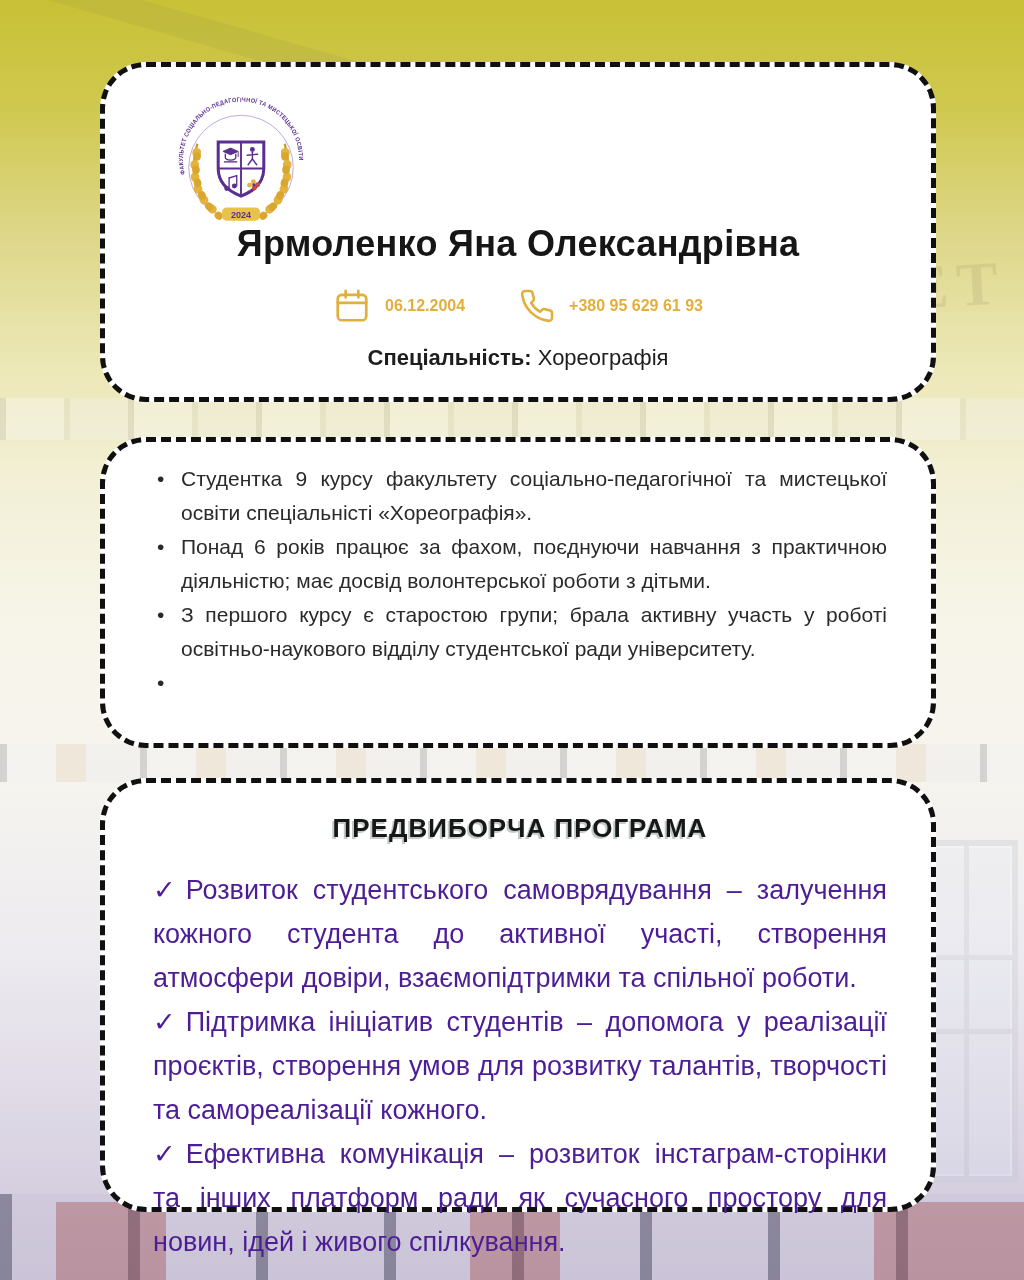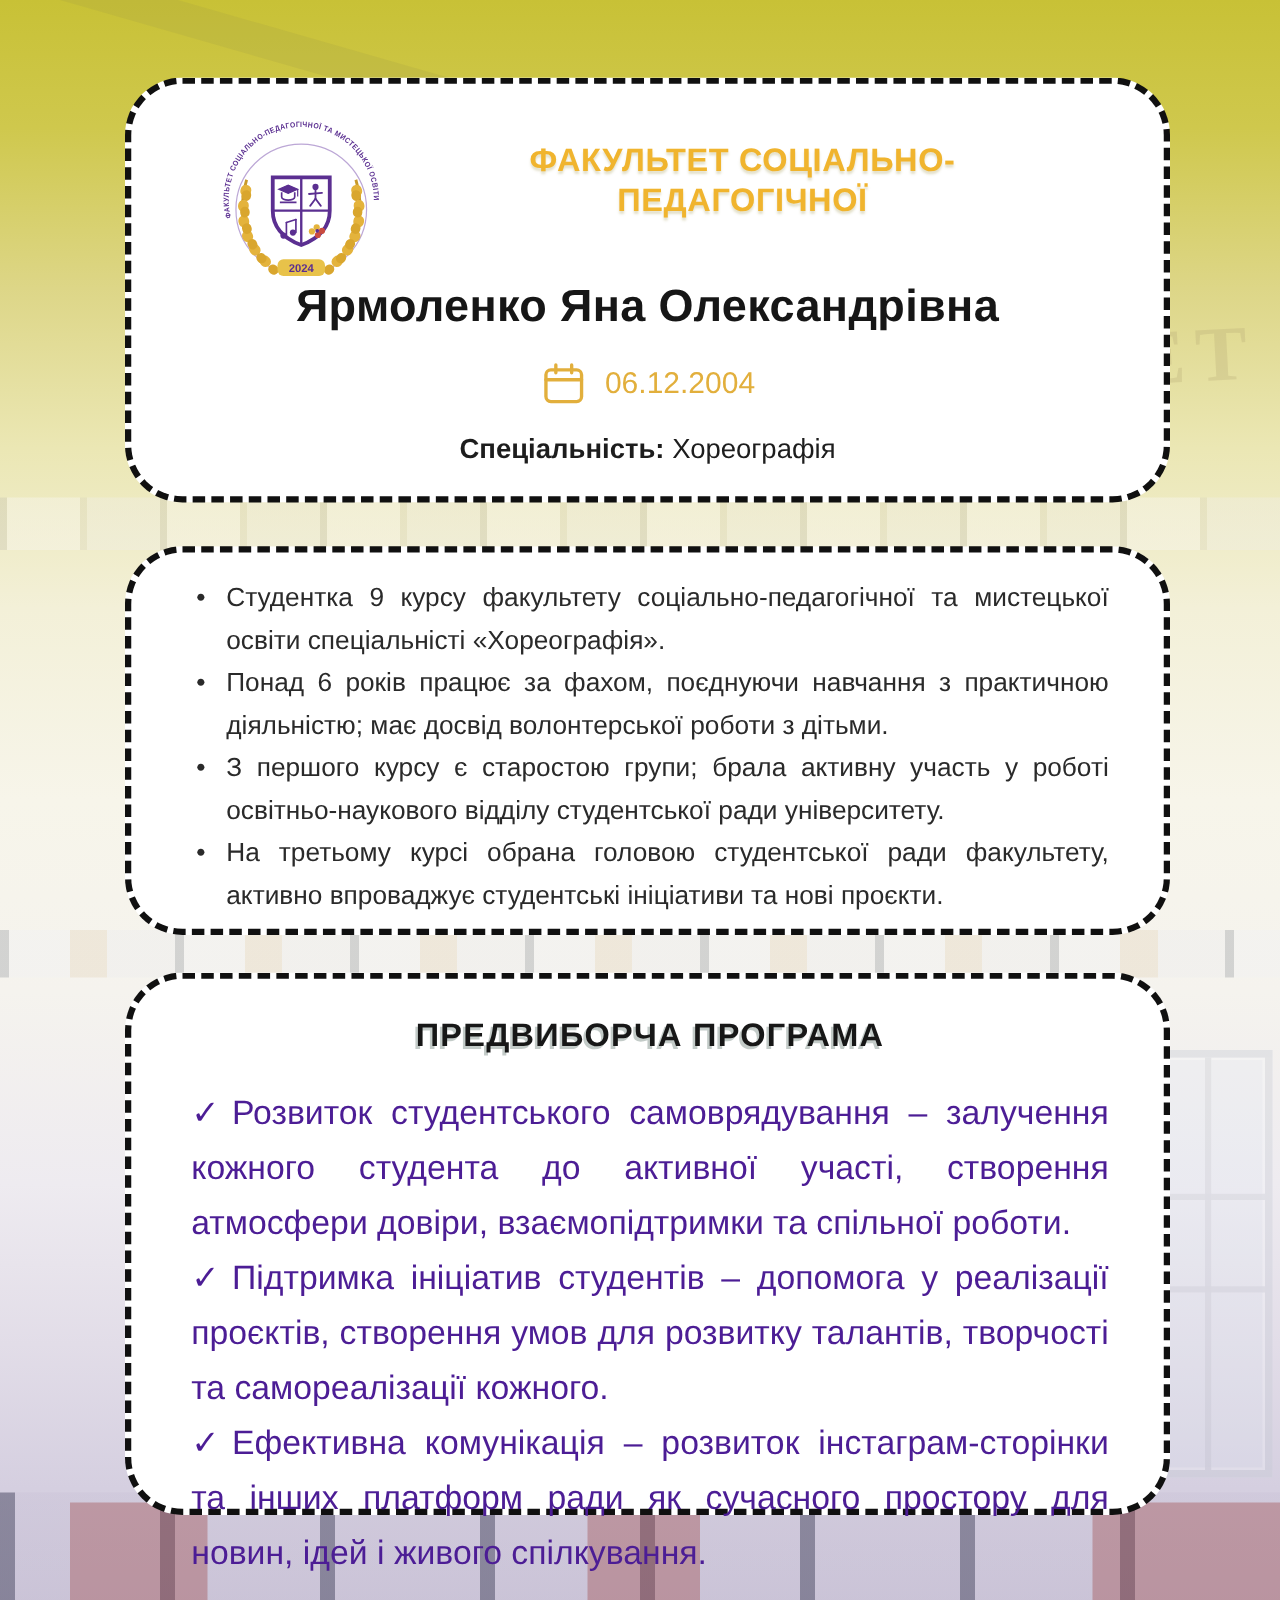--- a/index.html
+++ b/index.html
@@ -57,21 +57,21 @@
   .header-top{display:flex;align-items:flex-start;}
   .logo-wrap{flex:0 0 152px;margin-left:22px;}
   .faculty-title{flex:1;margin:30px 30px 0 8px;text-align:center;
     font-size:26px;line-height:1.22;font-weight:800;letter-spacing:.5px;
     color:#F0B42E;text-shadow:0 2px 2px rgba(145,132,45,.25);}
   .student-name{margin:-16px 0 0 0;text-align:center;
     font-size:36px;font-weight:800;color:#161616;letter-spacing:.3px;}
   .contact-row{display:flex;justify-content:center;align-items:center;
     gap:54px;margin-top:22px;}
   .contact-item{display:flex;align-items:center;gap:14px;
-    color:#E2AF3C;font-size:24px;font-weight:400;}
+    color:#E2AF3C;font-size:16px;font-weight:700;}
   .contact-item svg{display:block;}
   .specialty{margin:20px 0 0 0;text-align:center;font-size:22px;color:#1d1d1d;}
   .specialty b{font-weight:700;}
 
   
   .bio-list{margin:0;padding:0;list-style:none;}
   .bio-list li{position:relative;padding-left:28px;margin:0;
     font-size:21px;line-height:34px;text-align:justify;color:#2a2a2a;}
   .bullet-dot{position:absolute;left:4px;top:0;color:#2a2a2a;}
 
@@ -158,36 +158,41 @@
           </g>
         </g>
 
         <g>
           <rect x="60" y="127" width="40" height="14" rx="5" fill="#E8C24A"></rect>
           <text x="80" y="137.8" text-anchor="middle" font-size="9.5" font-weight="bold" fill="#5B2F91">2024</text>
         </g>
       </svg>
     </div>
     <h1 class="faculty-title">
-      <span style="display:block">ФАКУЛЬТЕТ СОЦІАЛЬНО-ПЕДАГОГІЧНОЇ</span>
     </h1>
   </div>
 
   <h2 class="student-name">Ярмоленко Яна Олександрівна</h2>
 
   <div class="contact-row">
     <div class="contact-item">
       <svg width="38" height="38" viewBox="0 0 24 24" fill="none" stroke="#E2AF3C" stroke-width="1.7" stroke-linecap="round" stroke-linejoin="round">
         <rect x="3" y="5" width="18" height="16" rx="2.5"></rect>
         <line x1="3" y1="10" x2="21" y2="10"></line>
         <line x1="8" y1="2.5" x2="8" y2="6.5"></line>
         <line x1="16" y1="2.5" x2="16" y2="6.5"></line>
       </svg>
       <span>06.12.2004</span>
     </div>
+    <div class="contact-item">
+      <svg width="36" height="36" viewBox="0 0 24 24" fill="none" stroke="#E2AF3C" stroke-width="1.7" stroke-linecap="round" stroke-linejoin="round">
+        <path d="M22 16.92v3a2 2 0 0 1-2.18 2 19.79 19.79 0 0 1-8.63-3.07 19.5 19.5 0 0 1-6-6 19.79 19.79 0 0 1-3.07-8.67A2 2 0 0 1 4.11 2h3a2 2 0 0 1 2 1.72c.12.96.36 1.9.7 2.81a2 2 0 0 1-.45 2.11L8.09 9.91a16 16 0 0 0 6 6l1.27-1.27a2 2 0 0 1 2.11-.45c.91.34 1.85.58 2.81.7A2 2 0 0 1 22 16.92z"></path>
+      </svg>
+      <span>+380 95 629 61 93</span>
+    </div>
   </div>
 
   <p class="specialty">
     <b>Спеціальність:</b>
     <span>Хореографія</span>
   </p>
 </section>
 
 <section class="card card-bio">
   <ul class="bio-list">
@@ -198,21 +203,20 @@
     <li>
       <span class="bullet-dot">•</span>
       <span>Понад 6 років працює за фахом, поєднуючи навчання з практичною діяльністю; має досвід волонтерської роботи з дітьми.</span>
     </li>
     <li>
       <span class="bullet-dot">•</span>
       <span>З першого курсу є старостою групи; брала активну участь у роботі освітньо-наукового відділу студентської ради університету.</span>
     </li>
     <li>
       <span class="bullet-dot">•</span>
-      <span>На третьому курсі обрана головою студентської ради факультету, активно впроваджує студентські ініціативи та нові проєкти.</span>
     </li>
   </ul>
 </section>
 
 <section class="card card-program">
   <h3 class="program-title">ПРЕДВИБОРЧА ПРОГРАМА</h3>
   <p class="program-item">
     <span class="check">✓</span><span>Розвиток студентського самоврядування – залучення кожного студента до активної участі, створення атмосфери довіри, взаємопідтримки та спільної роботи.</span>
   </p>
   <p class="program-item">

